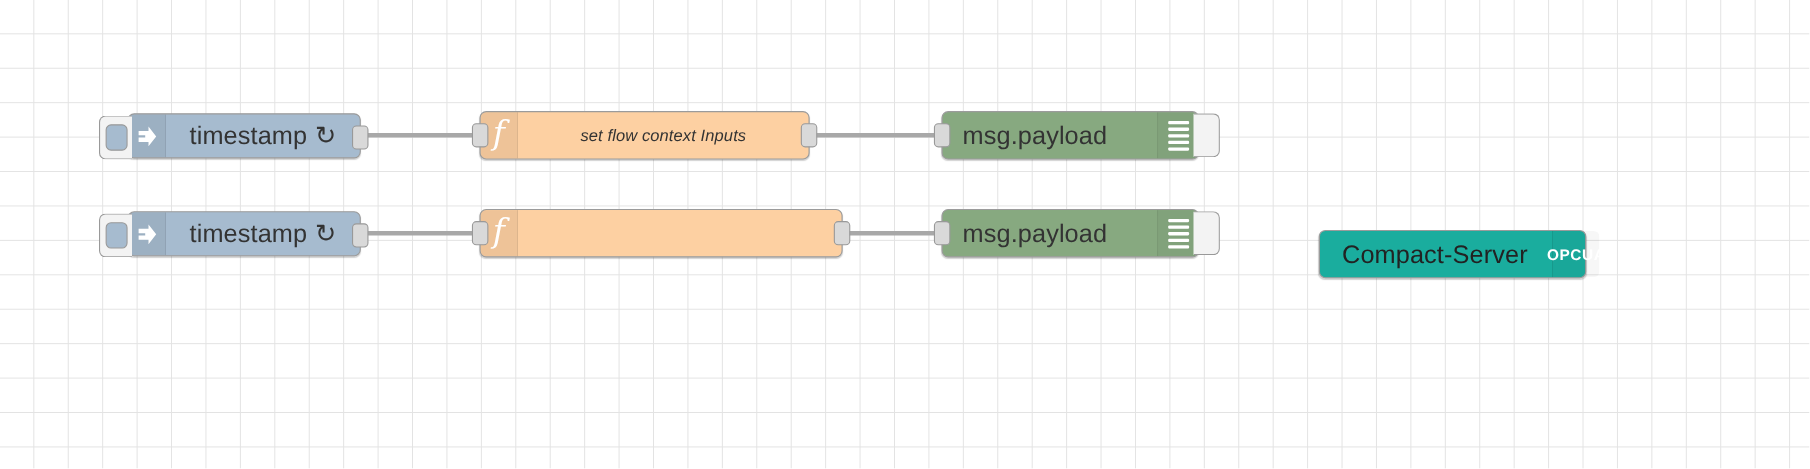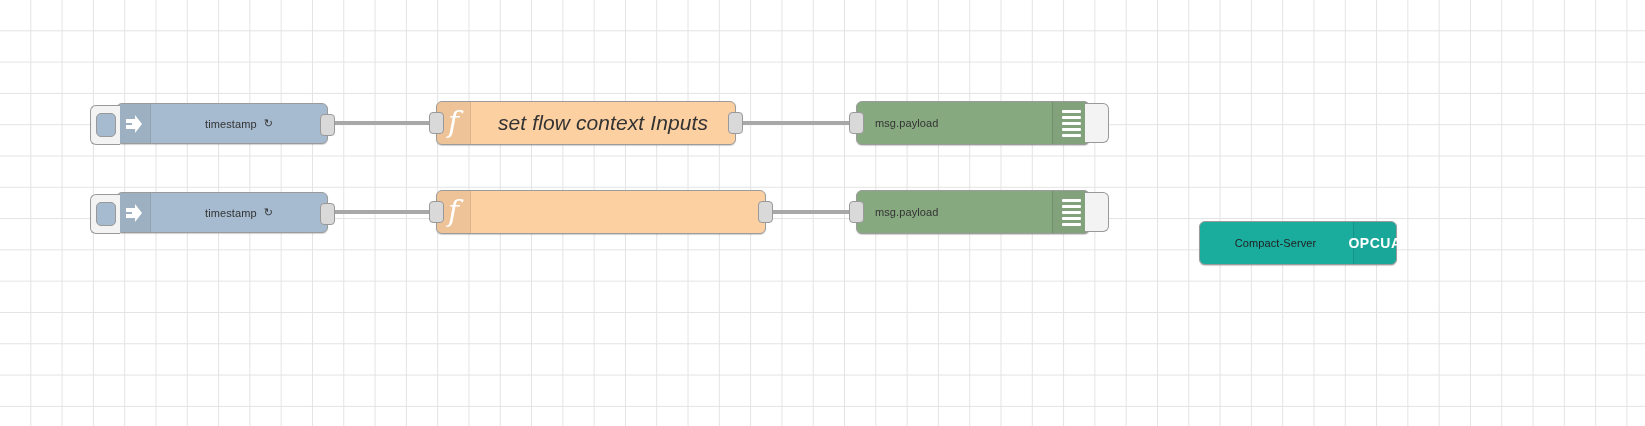--- a/index.html
+++ b/index.html
@@ -54,21 +54,21 @@
     display: flex;
     align-items: center;
     justify-content: center;
     color: #ffffff;
   }
   .node-label {
     flex: 1 1 auto;
     display: flex;
     align-items: center;
     justify-content: center;
-    font-size: 11px;
+    font-size: 23px;
     color: #333333;
     white-space: nowrap;
     padding: 0 12px;
     letter-spacing: 0.1px;
   }
 
   
   .inject-node { background: #a6bbcf; }
   .inject-node .node-label { font-style: normal; }
   .inject-button {
@@ -92,21 +92,21 @@
     height: 22px;
     border-radius: 5px;
     background: #a6bbcf;
     border: 1px solid #999999;
   }
 
   
   .function-node { background: #fdd0a2; }
   .function-node .node-label {
     font-style: italic;
-    font-size: 21px;
+    font-size: 15px;
   }
   .fn-glyph {
     font-family: "DejaVu Serif", serif;
     font-style: italic;
     font-size: 30px;
     line-height: 1;
     color: #ffffff;
     transform: translateY(-1px);
   }
 
@@ -279,21 +279,21 @@
         <i></i>
           <i></i>
           <i></i>
           <i></i>
           <i></i>
       </div>
     </div>
     <div class="debug-toggle"></div>
   </div>
 
-  <div class="node opcua-node" style="left:1199px; top:221px; width:198px; height:44px;">
+  <div class="node opcua-node" style="left:1199px; top:209px; width:243px; height:44px;">
     <div class="node-label">Compact-Server</div>
     <div class="opcua-tail">
       <span>OPC</span>
       <span>UA</span>
     </div>
   </div>
 
 </div>
 
 </body></html>

